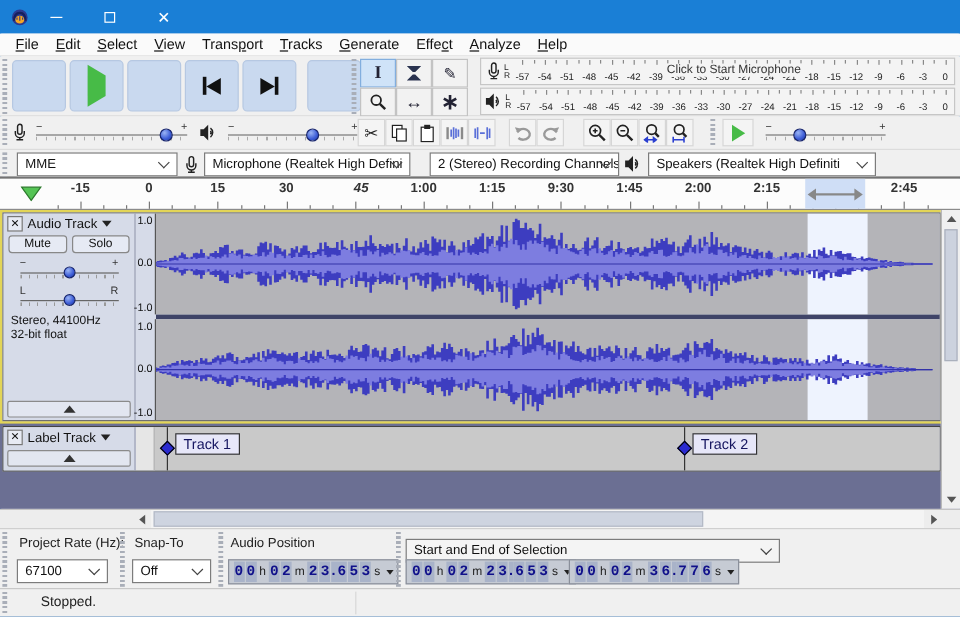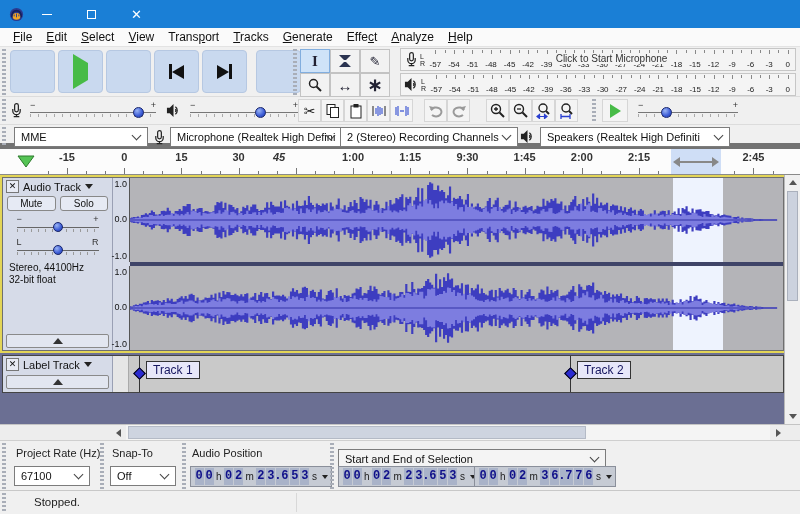--- a/index.html
+++ b/index.html
@@ -13,21 +13,21 @@
 .winbtn .mini{width:10px;height:1px;background:#fff}
 .winbtn .maxi{width:9px;height:9px;border:1px solid #fff}
 .winbtn .clos{font-size:13px;line-height:13px}
 
 .menubar{height:19px;background:#fafafa;display:flex;align-items:center;padding-left:6px;font-size:12px;color:#111;border-bottom:1px solid #e3e3e3}
 .menu-item{padding:0 7px}
 .menu-item u{text-decoration:underline}
 
 .tbrow1{height:50px;position:relative;background:#f0f0f0;border-bottom:1px solid #dcdcdc}
 .tbrow2{height:28px;position:relative;background:#f0f0f0;border-bottom:1px solid #dcdcdc}
-.devrow{height:24px;position:relative;background:#f0f0f0;border-bottom:6px solid #737373}
+.devrow{height:24px;position:relative;background:#f0f0f0;border-bottom:2px solid #737373}
 .grip{position:absolute;width:4px;background:repeating-linear-gradient(to bottom,#a9aeb8 0 2px,transparent 2px 4px)}
 .transport{position:absolute;left:10px;top:3px;display:flex;gap:3px}
 .tbtn{width:45px;height:43px;background:#c9d9ef;border:1px solid #b6c8e2;border-radius:4px;display:flex;align-items:center;justify-content:center}
 .ic-pause{width:12px;height:15px;background:linear-gradient(to right,#111 0 4px,transparent 4px 8px,#111 8px 12px)}
 .ic-play{width:0;height:0;border-left:15px solid #47bb47;border-top:9px solid transparent;border-bottom:9px solid transparent}
 .ic-stop{width:14px;height:14px;background:#4d4d4d}
 .ic-prev,.ic-next{display:flex;align-items:center}
 .bar3{width:3px;height:15px;background:#111}
 .tri-l{width:0;height:0;border-right:12px solid #111;border-top:7px solid transparent;border-bottom:7px solid transparent}
 .tri-r{width:0;height:0;border-left:12px solid #111;border-top:7px solid transparent;border-bottom:7px solid transparent}
@@ -487,41 +487,41 @@
     <div class="combo" style="left:14px;top:2px;width:134px">
       <span>MME</span><span class="chev"></span>
     </div>
     <svg width="13" height="17" viewBox="0 0 14 17" style="position:absolute;left:153px;top:4px">
       <rect x="5" y="1" width="4" height="9" rx="2" fill="none" stroke="#222" stroke-width="1.3"></rect>
       <path d="M3 7 v2 a4 4 0 0 0 8 0 v-2 M7 13 v2 M4 15 h6" fill="none" stroke="#222" stroke-width="1.3"></path>
     </svg>
     <div class="combo" style="left:170px;top:2px;width:172px">
       <span>Microphone (Realtek High Defini</span><span class="chev"></span>
     </div>
-    <div class="combo" style="left:340px;top:2px;width:178px">
+    <div class="combo" style="left:358px;top:2px;width:158px">
       <span>2 (Stereo) Recording Channels</span><span class="chev"></span>
     </div>
     <svg width="15" height="15" viewBox="0 0 16 16" style="position:absolute;left:520px;top:4px">
       <path d="M1 5 h3 l4 -4 v14 l-4 -4 h-3 z" fill="#222"></path>
       <path d="M10 4 a5 5 0 0 1 0 8 M10 6.5 a2.5 2.5 0 0 1 0 3" fill="none" stroke="#222" stroke-width="1.3"></path>
     </svg>
     <div class="combo" style="left:540px;top:2px;width:190px">
       <span>Speakers (Realtek High Definiti</span><span class="chev"></span>
     </div>
   </div>
 
   <div class="timeline" id="timeline">
     <svg width="18" height="13" viewBox="0 0 18 13" style="position:absolute;left:17px;top:6px">
       <polygon points="1,1 17,1 9,12" fill="#55c455" stroke="#2d7a2d"></polygon>
     </svg>
   <span class="tlabel" style="left: 67px;">-15</span>
       <span class="tlabel" style="left: 124.2px;">0</span>
       <span class="tlabel" style="left: 181.4px;">15</span>
       <span class="tlabel" style="left: 238.6px;">30</span>
-      <span class="tlabel" style="left: 279px; font-style: italic;">45</span>
+      <span class="tlabel" style="left: 301px; font-style: italic;">45</span>
       <span class="tlabel" style="left: 353px;">1:00</span>
       <span class="tlabel" style="left: 410.2px;">1:15</span>
       <span class="tlabel" style="left: 467.4px;">9:30</span>
       <span class="tlabel" style="left: 524.6px;">1:45</span>
       <span class="tlabel" style="left: 581.8px;">2:00</span>
       <span class="tlabel" style="left: 639px;">2:15</span>
       <span class="tlabel" style="left: 696.2px;">2:30</span>
       <span class="tlabel" style="left: 753.4px;">2:45</span>
       <span class="ttick" style="left: 47.9px; height: 3px;"></span>
       <span class="ttick" style="left: 67px; height: 6px;"></span>
@@ -708,21 +708,21 @@
         <span class="tf-d">2</span>
         <span class="tf-d">3</span>
         <span class="tf-dot">.</span>
         <span class="tf-d">6</span>
         <span class="tf-d">5</span>
         <span class="tf-d">3</span>
         <span class="tf-u">s</span>
         <span class="tf-car"></span>
       </div>
     <div class="grip" style="left:330px;top:2px;height:46px"></div>
-    <div class="combo" style="left:338px;top:8px;width:268px;background:#f4f4f4">
+    <div class="combo" style="left:338px;top:8px;width:312px;background:#f4f4f4">
       <span>Start and End of Selection</span><span class="chev"></span>
     </div>
     <div class="timefield" style="left:338px">
         <span class="tf-d">0</span>
         <span class="tf-d">0</span>
         <span class="tf-u">h</span>
         <span class="tf-d">0</span>
         <span class="tf-d">2</span>
         <span class="tf-u">m</span>
         <span class="tf-d">2</span>

